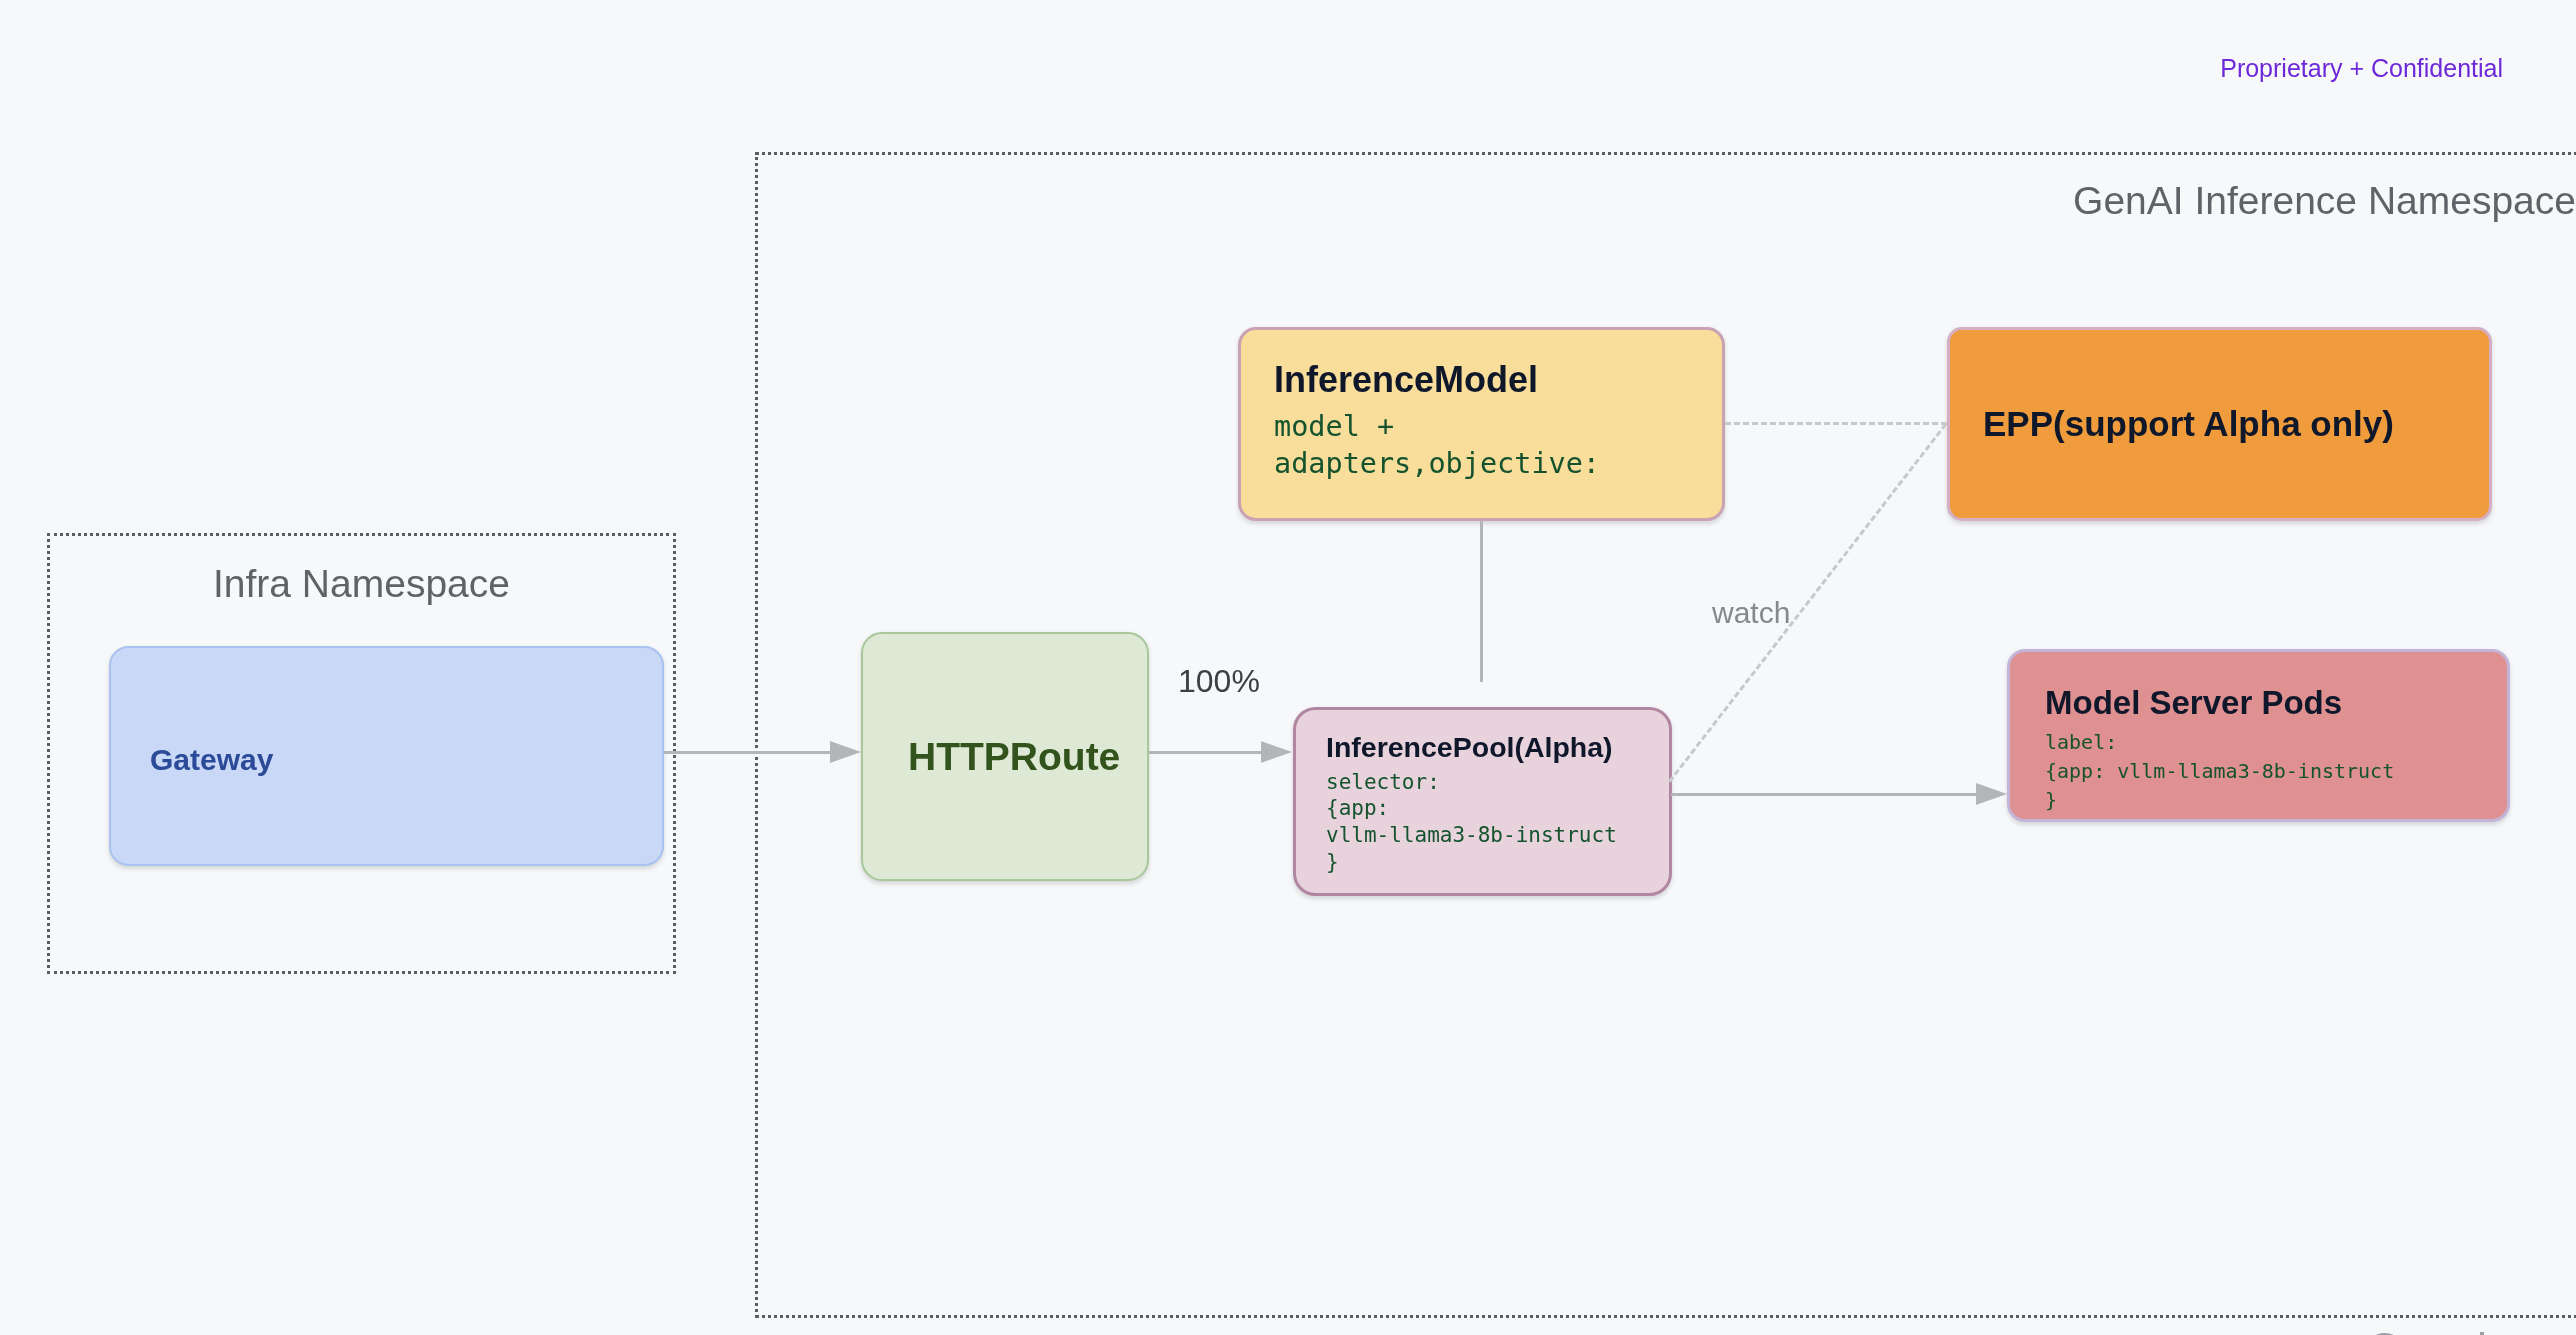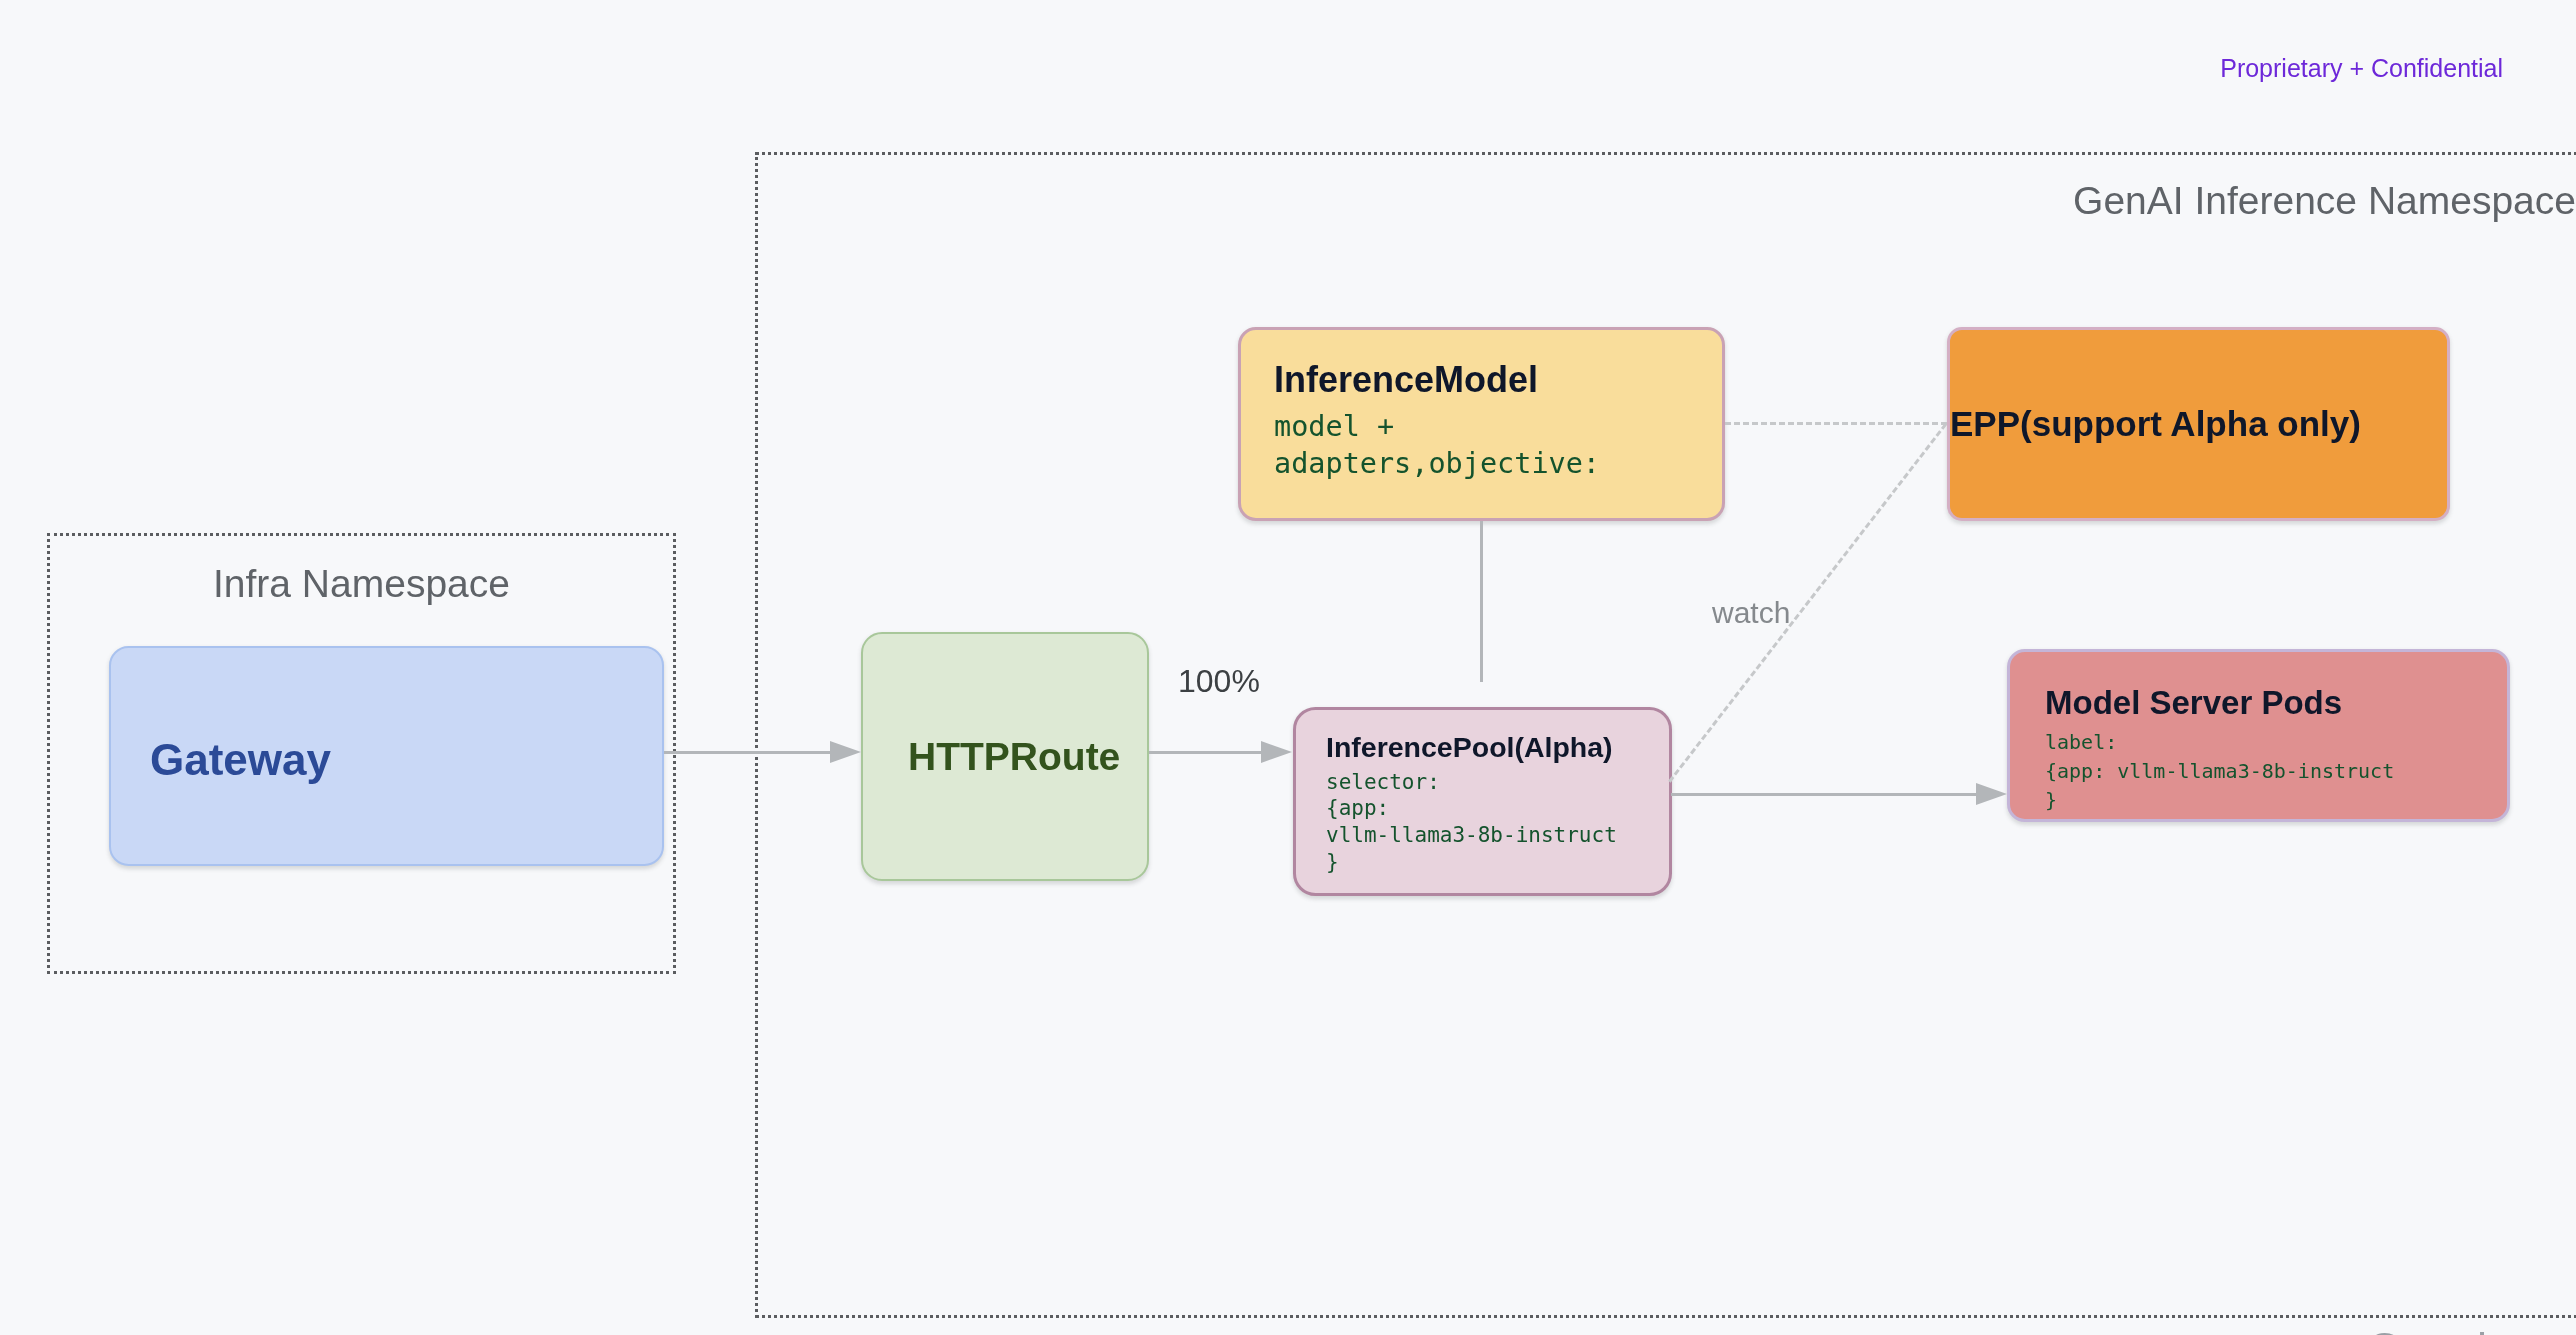--- a/index.html
+++ b/index.html
@@ -37,41 +37,41 @@
     font-family: "DejaVu Sans Mono", monospace;
     color: #14532d;
     white-space: pre-line;
   }
 
   #gateway-node {
     left: 109px; top: 646px; width: 555px; height: 220px;
     background: #c9d8f6; border: 2.3px solid #a9c2ef; border-radius: 19.5px;
     display: flex; align-items: center; padding-left: 39px;
   }
-  #gateway-node .node-title { font-size: 44px; color: #2b4a97; margin-top: 7px; }
+  #gateway-node .node-title { font-size: 30px; color: #2b4a97; margin-top: 7px; }
 
   #httproute-node {
     left: 861px; top: 632px; width: 288px; height: 249px;
     background: #dde9d4; border: 2.3px solid #a8c79a; border-radius: 21px;
     display: flex; align-items: center; padding-left: 45px;
   }
   #httproute-node .node-title { font-size: 39px; color: #33531d; }
 
   #inference-model-node {
     left: 1238px; top: 327px; width: 487px; height: 194px;
     background: #f9dd9b; border: 3px solid #c9a2b4; border-radius: 18px;
     padding: 28.5px 0 0 33px;
   }
   #inference-model-node .node-title { font-size: 36px; margin-bottom: 7.5px; }
   #inference-model-node .node-body  { font-size: 28.5px; line-height: 1.3; }
 
   #epp-node {
-    left: 1947px; top: 327px; width: 503px; height: 194px;
+    left: 1947px; top: 327px; width: 545px; height: 194px;
     background: #f09c3c; border: 3px solid #d4afc4; border-radius: 15px;
-    display: flex; align-items: center; 
+    display: flex; align-items: center; padding-left: 33px;
   }
   #epp-node .node-title { font-size: 35px; }
 
   #inference-pool-node {
     left: 1293px; top: 707px; width: 379px; height: 189px;
     background: #e8d3dd; border: 3px solid #b186a0; border-radius: 22.5px;
     padding: 21px 0 0 30px;
   }
   #inference-pool-node .node-title { font-size: 28.5px; margin-bottom: 4.5px; }
   #inference-pool-node .node-body  { font-size: 21px; line-height: 1.28; }

